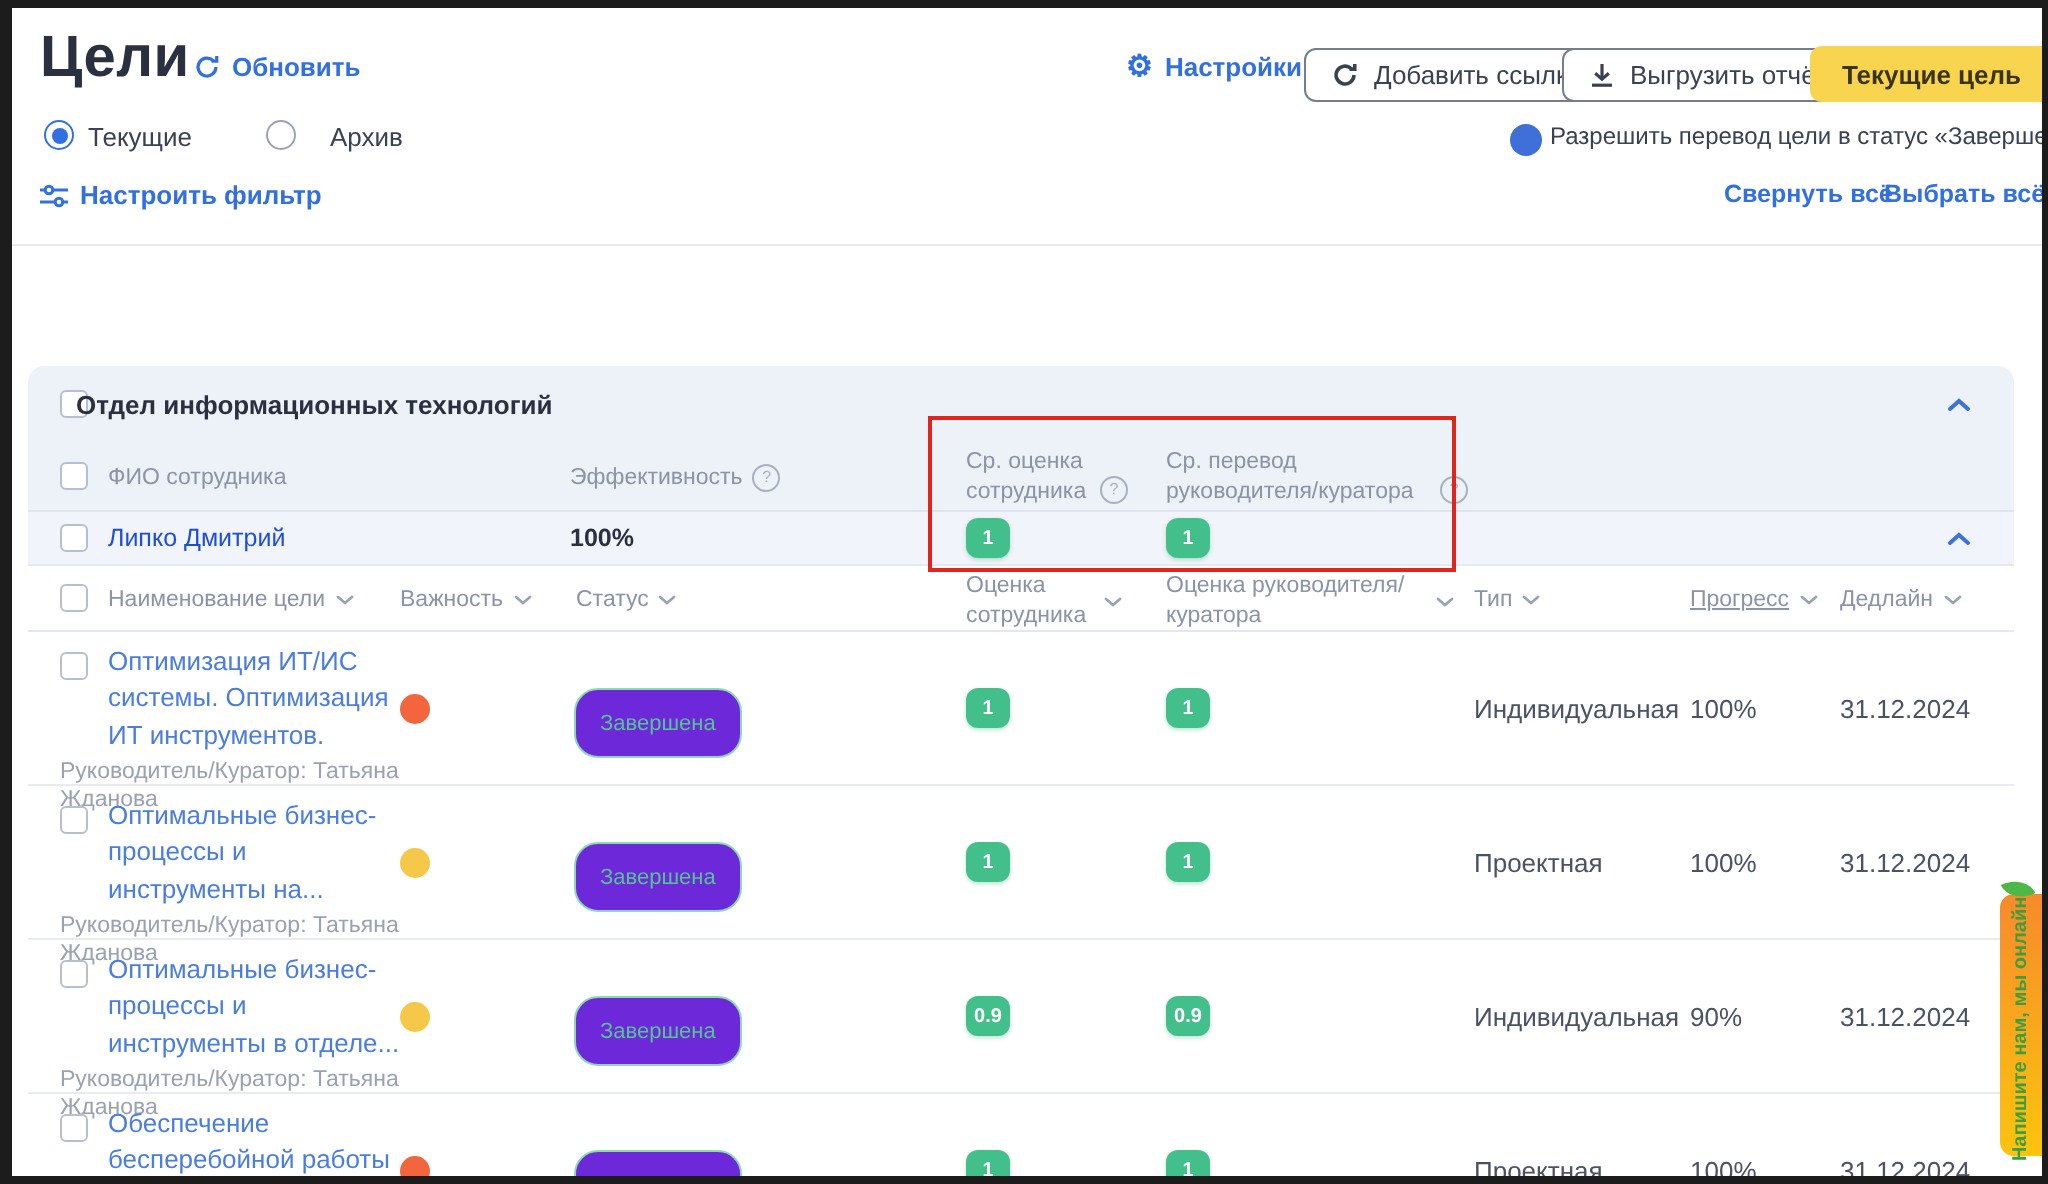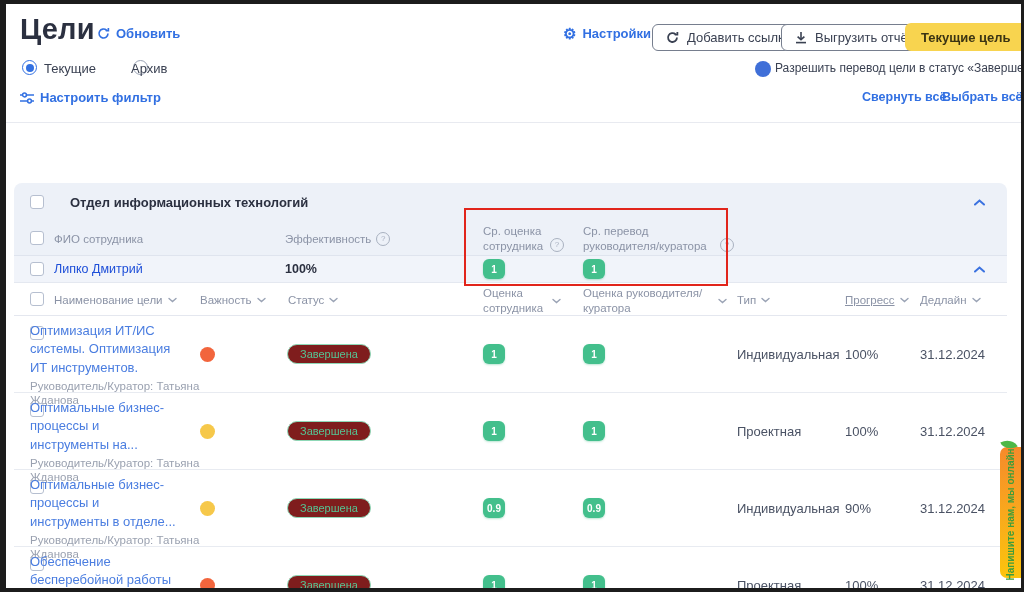--- a/index.html
+++ b/index.html
@@ -44,24 +44,24 @@
   .goal-row { border-bottom:1px solid #e8ebf1; box-sizing:border-box; width:100%; }
 
   .col-header { font-size:11.5px; color:#8b93a6; display:flex; align-items:center; gap:5px; line-height:1.3; }
   .cell-text { font-size:13px; color:#4a5264; white-space:nowrap; }
   .cell-strong { font-size:12.5px; font-weight:700; color:#2b3040; }
   .employee-name { font-size:12.5px; color:#1d4ed8; }
 
   .checkbox { width:14px; height:14px; border:1.5px solid #b6bfd0; border-radius:3px; background:#fff; box-sizing:border-box; display:inline-block; cursor:pointer; }
 
   .score-badge { min-width:22px; height:20px; background:#43bf8c; border-radius:6px; color:#fff; font-size:10px; font-weight:700; display:inline-flex; align-items:center; justify-content:center; padding:0 4px; box-sizing:border-box; box-shadow:0 1px 2px rgba(60,180,130,.35); }
-  .status-pill { height:20px; border:1px solid #8fd8b7; border-radius:12px; color:#55c493; font-size:11px; display:inline-flex; align-items:center; padding:0 12px; background:#7f1d1d; white-space:nowrap; box-sizing:border-box; }
+  .status-pill { height:35px; border:1px solid #8fd8b7; border-radius:12px; color:#55c493; font-size:11px; display:inline-flex; align-items:center; padding:0 12px; background:#6d28d9; white-space:nowrap; box-sizing:border-box; }
   .dot { width:15px; height:15px; border-radius:50%; display:inline-block; }
 
-  .goal-name { font-size:13px; font-weight:500; color:#4a7de0; line-height:1.42; width:148px; cursor:pointer; }
+  .goal-name { font-size:13px; font-weight:500; color:#4a7de0; line-height:1.42; margin-left:24px; width:148px; cursor:pointer; }
   .goal-curator { font-size:11.5px; color:#9aa1b0; line-height:1.18; margin-top:3px; width:175px; }
 
   .help-icon { width:12px; height:12px; border-radius:50%; border:1px solid #a9b1c0; color:#a9b1c0; font-size:8px; line-height:10px; display:inline-flex; align-items:center; justify-content:center; flex:0 0 auto; }
 
   
   .red-box { border:2.5px solid #e1251b; z-index:50; pointer-events:none; }
 
   
   .chat-tab { width:21px; height:131px; border-radius:7px 0 0 7px; background:linear-gradient(180deg,#f68a2b 0%,#f9ab1b 55%,#fcc40d 100%); z-index:60; display:flex; align-items:center; justify-content:center; cursor:pointer; }
   .chat-tab span { writing-mode:vertical-rl; transform:rotate(180deg); font-size:10px; font-weight:700; color:#3f9e3c; white-space:nowrap; }
@@ -111,21 +111,21 @@
   </button>
 
   <button class="abs btn-primary" style="left:905px; top:23px;">
     <span>Текущие цель</span>
   </button>
 
   
   <span class="abs radio on" style="left:22px; top:60px;"></span>
   <span class="abs radio-label" style="left:44px; top:61px;">Текущие</span>
   <span class="abs radio" style="left:114px; top:60px;"></span>
-  <span class="abs radio-label" style="left:119px; top:61px;padding-left:12px;">Архив</span>
+  <span class="abs radio-label" style="left:153px; top:61px;padding-left:12px;">Архив</span>
 
   
   <span class="abs toggle" style="left:737px; top:60px;"><span class="knob"></span></span>
   <span class="abs toggle-label" style="left:775px; top:61px;">Разрешить перевод цели в статус «Завершена»</span>
 
   
   <span class="abs blue-link" style="left:20px; top:90px;">
     <svg width="14" height="12" viewBox="0 0 14 12">
         <g stroke="#3270e2" stroke-width="1.5" fill="#fff">
           <line x1="0" y1="3" x2="14" y2="3"></line>
@@ -146,21 +146,21 @@
 
   <div class="abs divider" style="left:6px; top:122px; width:1015px;"></div>
 
   
 
   
   <div class="abs dept-card" style="left:14px; top:183px; width:993px; height:420px;">
 
     <div class="abs dept-head" style="left:0; top:0; width:100%; height:38px;">
       <span class="abs checkbox" style="left:16px; top:12px;"></span>
-      <span class="abs dept-name" style="left:56px; top:12px;">Отдел информационных технологий</span>
+      <span class="abs dept-name" style="left:24px; top:12px;">Отдел информационных технологий</span>
       <svg class="abs" style="right:22px; top:16px;" width="11" height="7" viewBox="0 0 11 7">
           <path d="M1 5.5 5.5 1.5 10 5.5" fill="none" stroke="#3b72e0" stroke-width="2" stroke-linecap="round"></path>
         </svg>
     </div>
 
     <div class="abs summary-head" style="left:0; top:38px; width:100%; height:35px;">
       <span class="abs checkbox" style="left:16px; top:10px;"></span>
       <span class="abs col-header" style="left:40px; top:11px;">
           <span>ФИО сотрудника</span>
         </span>

